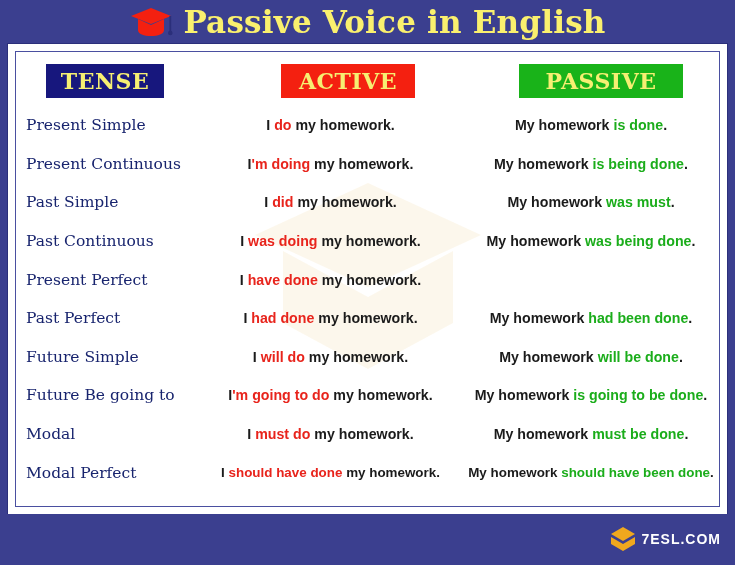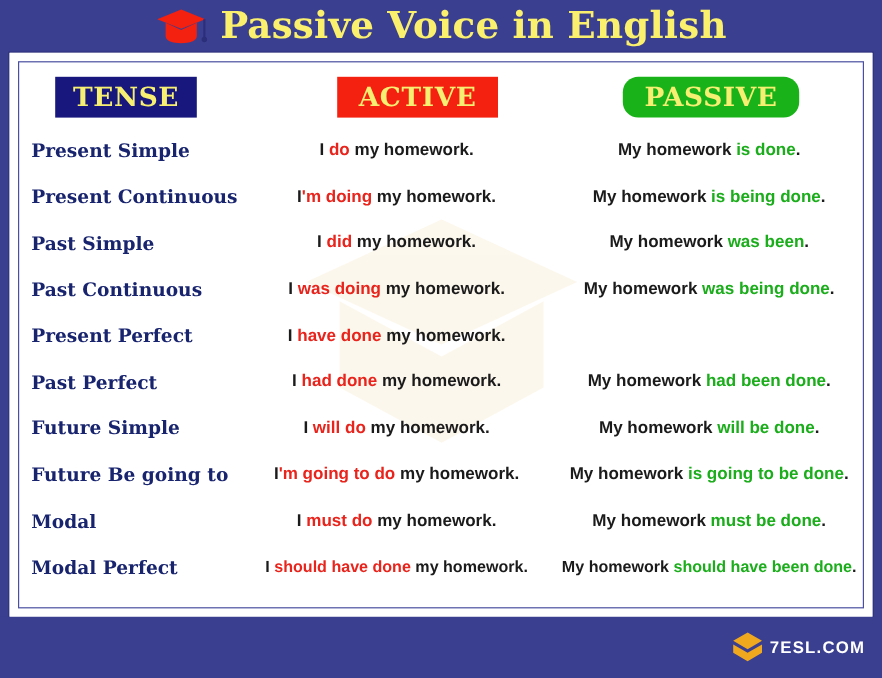--- a/index.html
+++ b/index.html
@@ -104,42 +104,42 @@
     justify-content: center;
     font-family: "DejaVu Serif", "Liberation Serif", serif;
     font-weight: bold;
     font-size: 22px;
     letter-spacing: 0.5px;
     color: #f6ef72;
     box-sizing: border-box;
   }
   .chip-tense   { left: 30px;  width: 118px; background: #17177d; }
   .chip-active  { left: 265px; width: 134px; background: #f42010; }
-  .chip-passive { left: 503px; width: 147px; background: #19b319; border-radius: 13px; }
+  .chip-passive { left: 503px; width: 164px; background: #19b319; }
 
   
   .rows {
     position: absolute;
     left: 0;
     top: 54px;
     width: 100%;
   }
   .row {
     position: relative;
     height: 38.6px;
     display: flex;
     align-items: center;
   }
   .col-tense {
     width: 182px;
     flex: 0 0 182px;
     padding-left: 10px;
     box-sizing: border-box;
     font-family: "DejaVu Serif", "Liberation Serif", serif;
-    font-weight: bold;
+    font-weight: normal;
     font-size: 15.5px;
     color: #18246e;
     white-space: nowrap;
   }
   .col-active {
     width: 265px;
     flex: 0 0 265px;
     text-align: center;
     font-size: 14.2px;
     font-weight: bold;
@@ -231,21 +231,21 @@
 
         <div class="row">
           <div class="col-tense">Present Continuous</div>
           <div class="col-active"><span>I</span><span class="hl-active">'m doing</span><span> my homework.</span></div>
           <div class="col-passive"><span>My homework </span><span class="hl-passive">is being done</span><span>.</span></div>
         </div>
 
         <div class="row">
           <div class="col-tense">Past Simple</div>
           <div class="col-active"><span>I </span><span class="hl-active">did</span><span> my homework.</span></div>
-          <div class="col-passive"><span>My homework </span><span class="hl-passive">was been</span><span>.</span></div>
+          <div class="col-passive"><span>My homework </span><span class="hl-passive">was must</span><span>.</span></div>
         </div>
 
         <div class="row">
           <div class="col-tense">Past Continuous</div>
           <div class="col-active"><span>I </span><span class="hl-active">was doing</span><span> my homework.</span></div>
           <div class="col-passive"><span>My homework </span><span class="hl-passive">was being done</span><span>.</span></div>
         </div>
 
         <div class="row">
           <div class="col-tense">Present Perfect</div>

